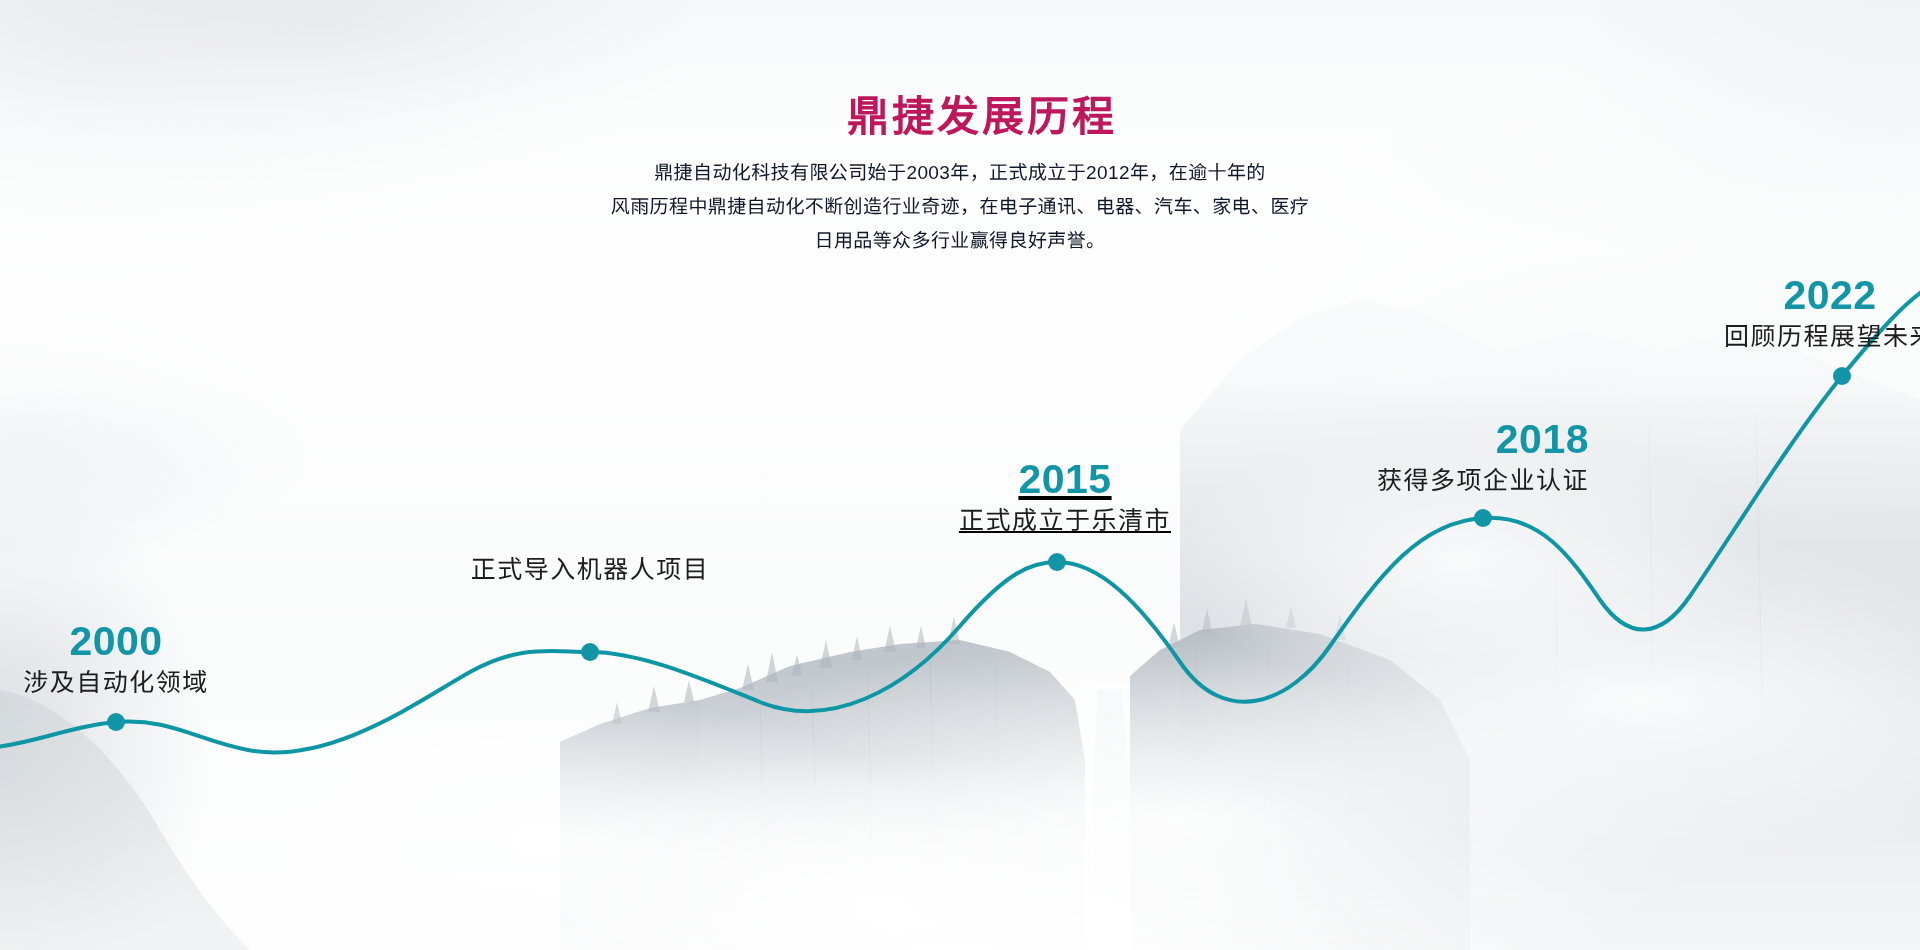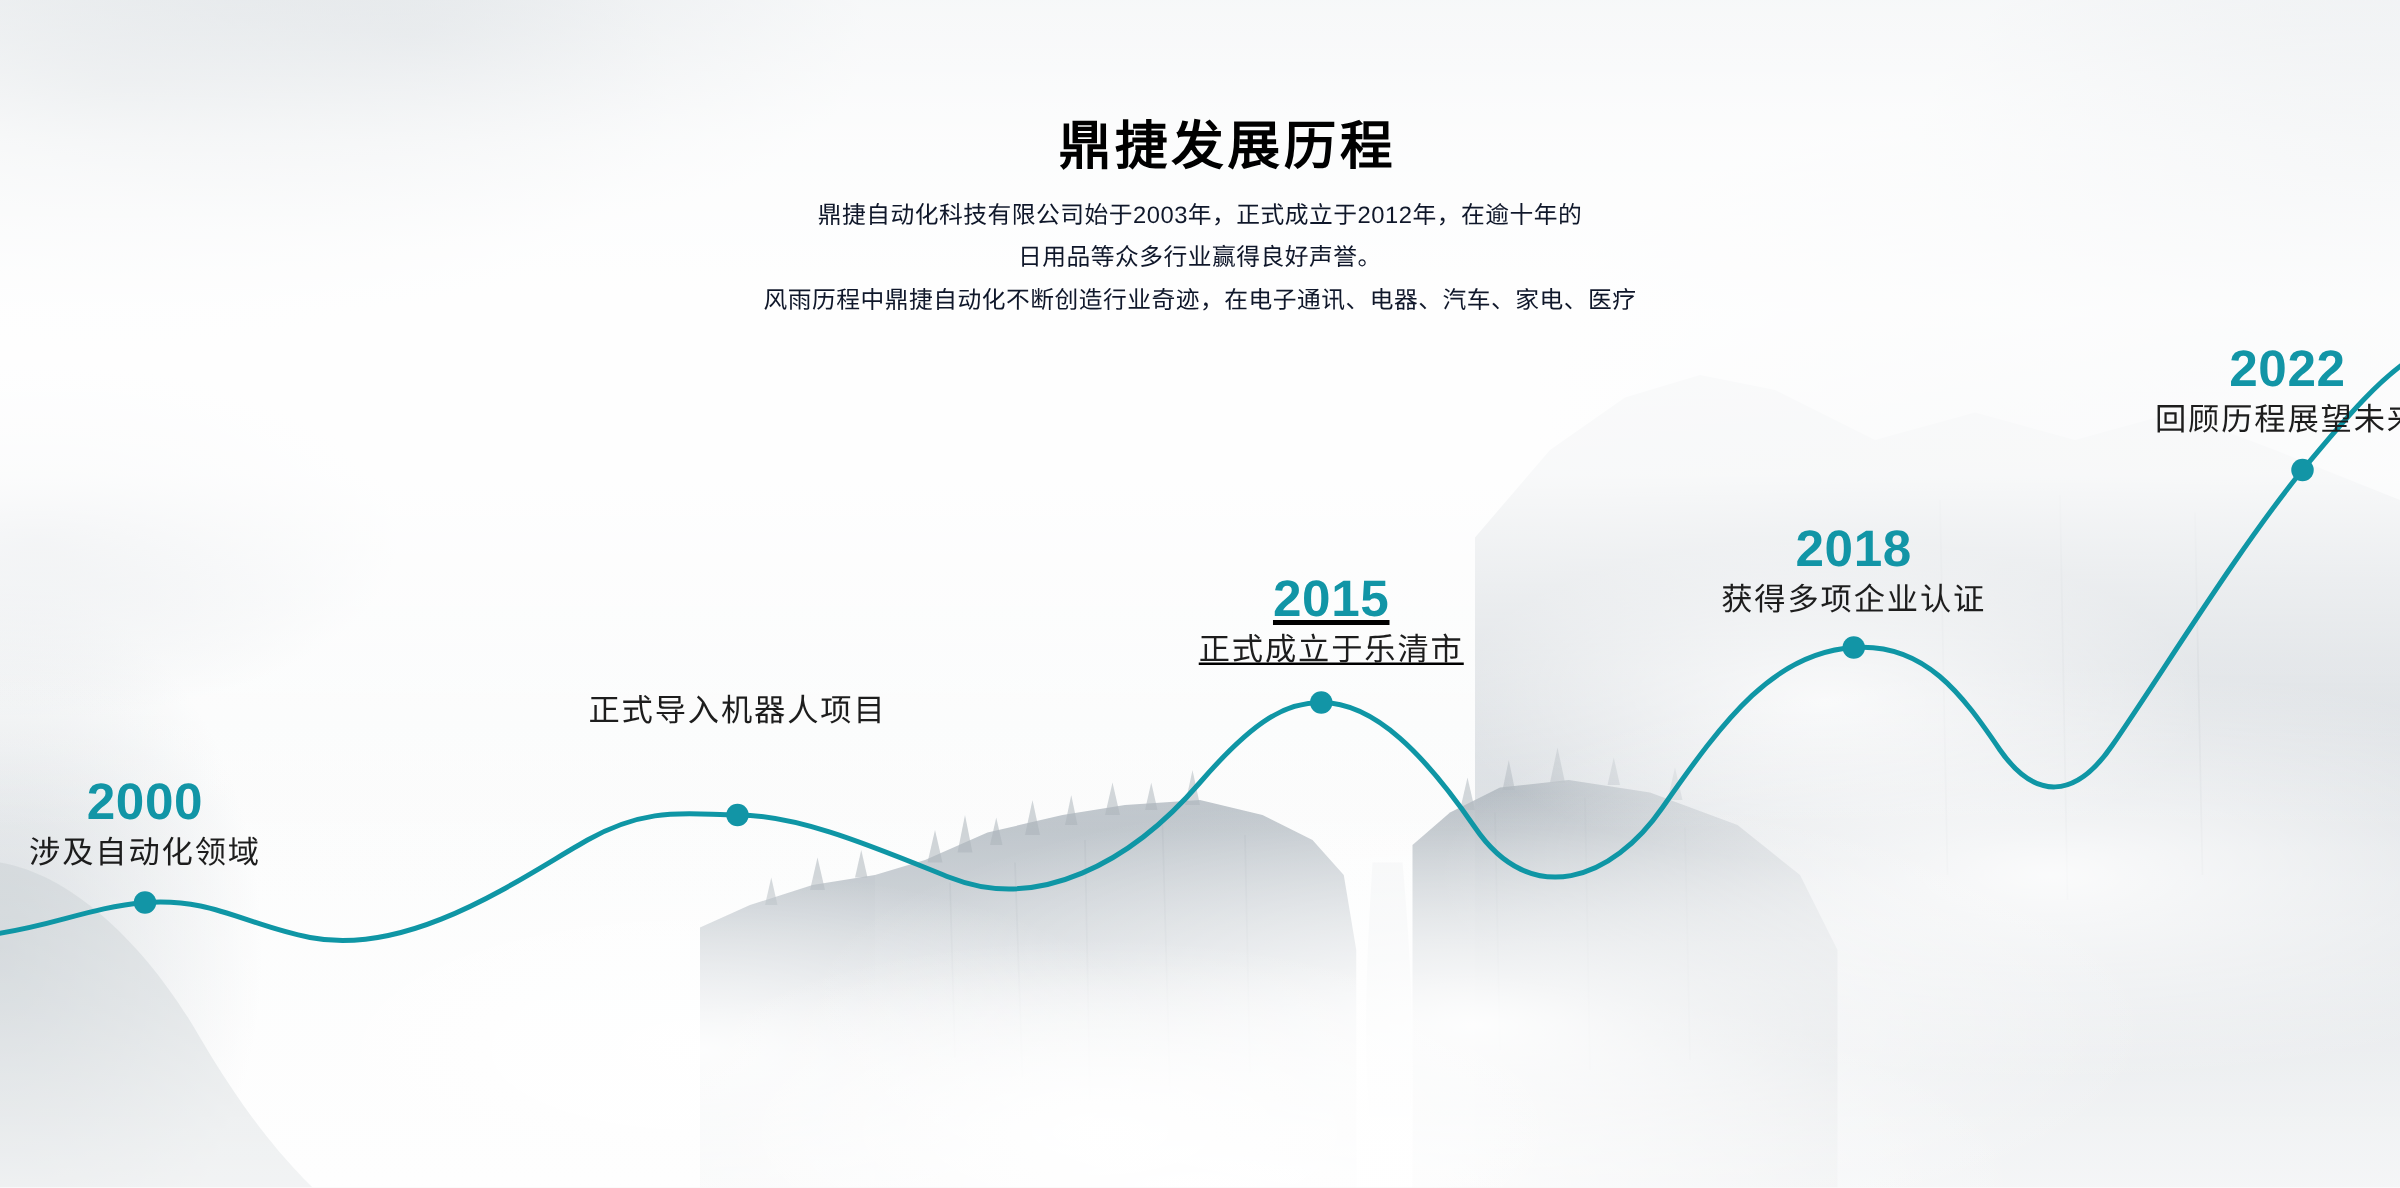--- a/index.html
+++ b/index.html
@@ -79,21 +79,21 @@
     left: 0;
     right: 0;
     top: 92px;
     text-align: center;
     z-index: 6;
   }
   .header-title {
     margin: 0;
     font-size: 42px;
     font-weight: 700;
-    color: #000000;
+    color: #be185d;
     letter-spacing: 3px;
     line-height: 1.2;
     padding-left: 44px;
   }
   .header-desc {
     margin: 14px auto 0;
     width: 810px;
     font-size: 19px;
     line-height: 34px;
     color: #0f172a;
@@ -218,22 +218,22 @@
     <path d="M0 950 L0 690 C60 700, 120 760, 160 830 C200 898, 230 930, 250 950 Z" fill="#b9c0c6" opacity="0.45"></path>
   </svg>
 
   <div class="bg-layer bg-fog"></div>
   <div class="bg-layer bg-haze-top"></div>
 
   <div class="header">
     <h1 class="header-title">鼎捷发展历程</h1>
     <p class="header-desc">
       <span class="desc-line">鼎捷自动化科技有限公司始于2003年，正式成立于2012年，在逾十年的</span>
+      <span class="desc-line">风雨历程中鼎捷自动化不断创造行业奇迹，在电子通讯、电器、汽车、家电、医疗</span>
       <span class="desc-line">日用品等众多行业赢得良好声誉。</span>
-      <span class="desc-line">风雨历程中鼎捷自动化不断创造行业奇迹，在电子通讯、电器、汽车、家电、医疗</span>
     </p>
   </div>
 
   <svg class="timeline-svg" viewBox="0 0 1920 950" preserveAspectRatio="none">
     <path id="timeline-path" fill="none" stroke-linecap="round" stroke-linejoin="round" d="M -10 748 C 40 742, 70 726, 116 722 C 170 718, 196 740, 248 750 C 330 766, 420 700, 470 672 C 520 644, 552 652, 590 652 C 640 652, 700 678, 760 702 C 830 730, 905 690, 960 626 C 1005 574, 1030 562, 1057 562 C 1100 562, 1140 604, 1180 662 C 1225 728, 1290 704, 1330 646 C 1380 574, 1420 522, 1483 518 C 1540 514, 1570 556, 1600 600 C 1628 640, 1660 640, 1690 596 C 1730 538, 1790 440, 1842 376 C 1880 330, 1905 302, 1930 286" stroke="#0f96a5" stroke-width="4"></path>
     <g id="timeline-dots">
         <circle cx="116" cy="722" r="9" fill="#1295a6"></circle>
         <circle cx="590" cy="652" r="9" fill="#1295a6"></circle>
         <circle cx="1057" cy="562" r="9" fill="#1295a6"></circle>
         <circle cx="1483" cy="518" r="9" fill="#1295a6"></circle>
@@ -246,21 +246,21 @@
         <div class="milestone-year">2000</div>
         <div class="milestone-text">涉及自动化领域</div>
       </div>
       <div class="milestone" style="left: 590px; top: 550px;">
         <div class="milestone-text">正式导入机器人项目</div>
       </div>
       <div class="milestone" style="left: 1065px; top: 458px; text-decoration: underline;">
         <div class="milestone-year">2015</div>
         <div class="milestone-text">正式成立于乐清市</div>
       </div>
-      <div class="milestone" style="left: 1483px; top: 418px;">
+      <div class="milestone" style="left: 1483px; top: 418px; text-align: right;">
         <div class="milestone-year">2018</div>
         <div class="milestone-text">获得多项企业认证</div>
       </div>
       <div class="milestone" style="left: 1830px; top: 274px;">
         <div class="milestone-year">2022</div>
         <div class="milestone-text">回顾历程展望未来</div>
       </div>
     </div>
 
 </div>

